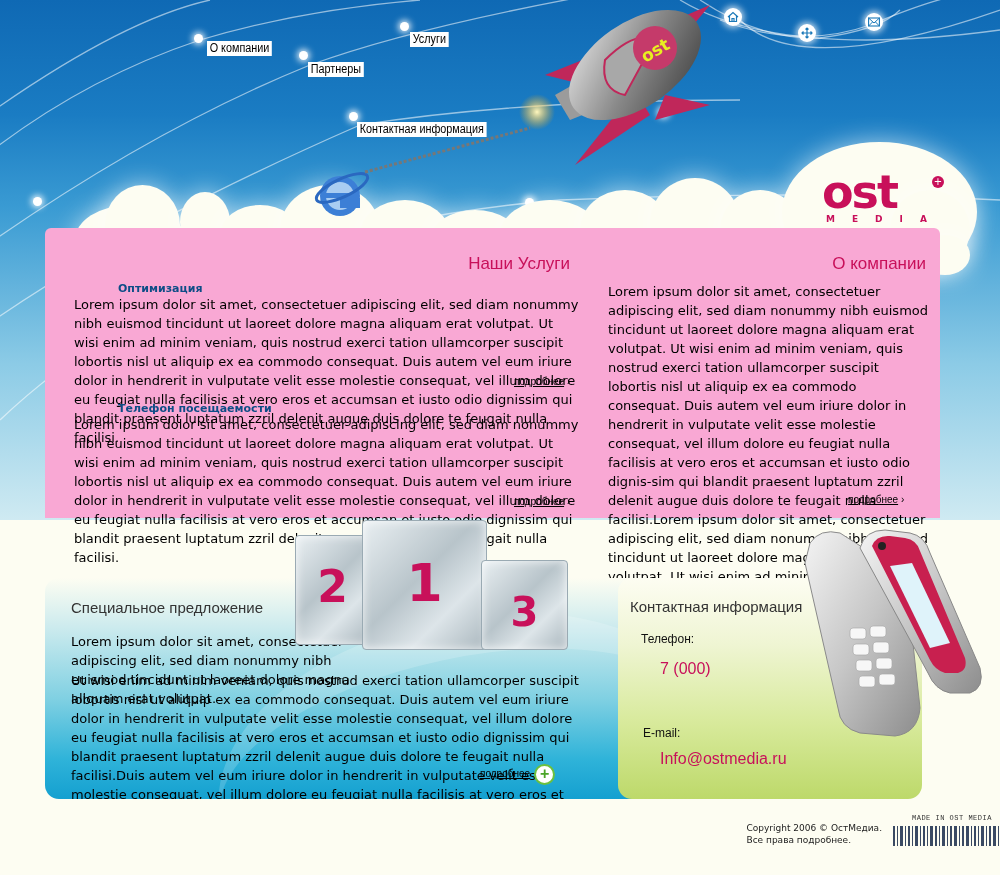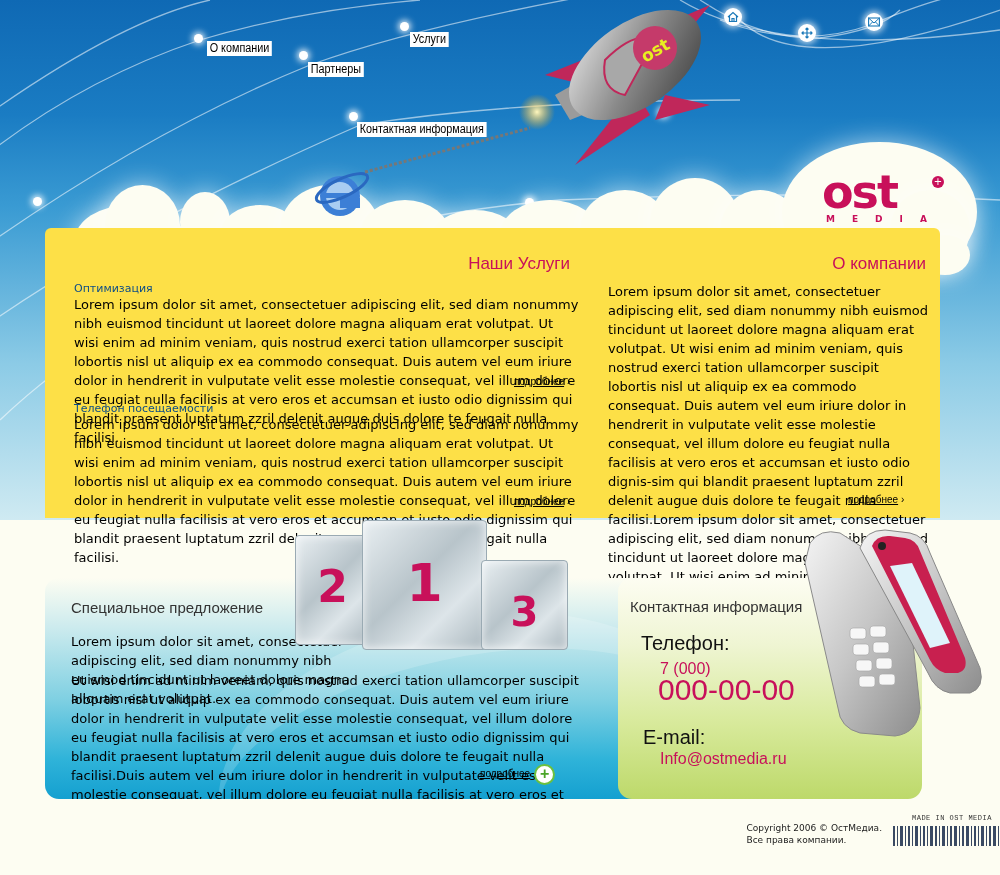--- a/index.html
+++ b/index.html
@@ -39,28 +39,28 @@
   .logo .ost { font-family: "DejaVu Sans", sans-serif; font-weight: bold; color: #c8105a;
                font-size: 46px; letter-spacing: -2px; line-height: 40px; }
   .logo .media { font-family: "DejaVu Sans", sans-serif; font-weight: bold; color: #c8105a;
                  font-size: 9px; letter-spacing: 17px; margin-top: 2px; padding-left: 4px; }
   .logo .plus { position: absolute; left: 110px; top: 4px; width: 12px; height: 12px; border-radius: 50%;
                 background: #c8105a; color: #fff; font-size: 10px; line-height: 12px; text-align: center; }
 
   
   .main {
     position: absolute; left: 45px; top: 228px; width: 895px; height: 290px;
-    background: #fde047; border-radius: 6px 6px 0 0; padding-left: 48px;
+    background: #f9a8d4; border-radius: 6px 6px 0 0; padding-left: 48px;
   }
   .section-title {
     font-family: "Liberation Sans", sans-serif; color: #c8105a; font-size: 17px;
     position: absolute; white-space: nowrap;
   }
-  .sub-title { position: absolute; font-family: "DejaVu Sans", sans-serif; font-weight: normal;
-               color: #0d4d86; font-size: 11px; }
+  .sub-title { position: absolute; font-family: "DejaVu Sans", sans-serif; font-weight: bold;
+               color: #0d4d86; font-size: 11px; margin-left: 44px; }
   .body-text { position: absolute; font-family: "DejaVu Sans", sans-serif; font-size: 13px;
                line-height: 19px; color: #000; }
   .more-link { position: absolute; font-family: Liberation Sans, sans-serif; font-size: 10px;
                color: #000; text-decoration: underline; cursor: pointer; white-space: nowrap; }
   .more-link .arr { text-decoration: none; display: inline-block; margin-left: 3px; font-size: 10px; }
 
   
   .offer {
     position: absolute; left: 45px; top: 578px; width: 610px; height: 221px;
     border-radius: 14px;
@@ -82,21 +82,21 @@
           font-family: "DejaVu Sans", sans-serif; font-weight: bold; color: #c8105a; text-align: center; }
 
   
   .contact {
     position: absolute; left: 618px; top: 578px; width: 304px; height: 221px; border-radius: 14px;
     background: linear-gradient(180deg, #fdfdf2 0%, #eff5d3 30%, #d8ea9c 65%, #bdd96a 100%);
     overflow: hidden;
   }
   .contact-title { position: absolute; left: 12px; top: 20px; font-family: "Liberation Sans", sans-serif;
                    font-size: 15px; color: #333; white-space: nowrap; }
-  .c-label { position: absolute; font-family: "Liberation Sans", sans-serif; font-size: 20px; color: #111; }
+  .c-label { position: absolute; font-family: "Liberation Sans", sans-serif; font-size: 12px; color: #111; }
   .c-value { position: absolute; font-family: "Liberation Sans", sans-serif; color: #c8105a; white-space: nowrap; }
 
   .phone { position: absolute; left: 800px; top: 518px; width: 190px; height: 222px; }
 
   
   .copyright { position: absolute; right: 118px; top: 822px; 
                font-family: "DejaVu Sans", sans-serif; font-size: 9px; line-height: 12px; color: #222; }
   .made-in { position: absolute; left: 912px; top: 814px; font-family: "Liberation Mono", monospace;
              font-size: 7px; color: #333; letter-spacing: 0.5px; white-space: nowrap; text-align: center; }
   .barcode { position: absolute; left: 893px; top: 826px; width: 107px; height: 20px; }
@@ -248,21 +248,20 @@
   </div>
   <div class="cube" style="left:186px;top:45px;width:87px;height:90px;font-size:40px;padding-top:28px">
     <span>3</span>
   </div>
 </div>
 
 <div class="contact">
   <div class="contact-title">Контактная информация</div>
   <div class="c-label" style="left:23px;top:54px">Телефон:</div>
   <div class="c-value" style="left:42px;top:82px;font-size:16px">7 (000)</div>
-  <div class="c-value" style="left:40px;top:96px;font-size:30px;line-height:32px">000-00-00</div>
   <div class="c-label" style="left:25px;top:148px">E-mail:</div>
   <div class="c-value" style="left:42px;top:172px;font-size:16px;cursor:pointer">Info@ostmedia.ru</div>
 </div>
 
 <svg class="phone" viewBox="0 0 190 222">
   <defs>
     <linearGradient id="pg" x1="0" y1="0" x2="1" y2="1">
       <stop offset="0" stop-color="#f4f4f4"></stop>
         <stop offset="0.5" stop-color="#c6c6c6"></stop>
         <stop offset="1" stop-color="#8d8d8d"></stop>
@@ -280,21 +279,21 @@
       <rect x="79" y="156" width="16" height="11" rx="3"></rect>
   </g>
   <path d="M60,30 Q65,12 85,12 L110,15 Q125,18 130,35 L180,150 Q185,170 170,175 L150,175 Q135,172 128,155 Z" fill="url(#pg)" stroke="#888"></path>
   <path d="M72,28 Q76,17 90,18 L105,20 Q117,22 120,33 L165,140 Q168,152 158,155 L145,155 Q135,152 130,142 Z" fill="#c8204f"></path>
   <path d="M90,48 L112,45 L150,125 L130,130 Z" fill="#dff3fa"></path>
   <circle cx="82" cy="28" r="4" fill="#222"></circle>
 </svg>
 
 <div class="copyright">
   <div>Copyright 2006 © ОстМедиа.</div>
-  <div>Все права компании.</div>
+  <div>Все права подробнее.</div>
 </div>
 <div class="made-in">MADE IN OST MEDIA</div>
 <svg class="barcode" viewBox="0 0 107 20">
   <g fill="#3a4a63">
     <rect x="0" y="0" width="2" height="20"></rect>
       <rect x="4" y="0" width="1" height="20"></rect>
       <rect x="7" y="0" width="3" height="20"></rect>
     <rect x="12" y="0" width="1" height="20"></rect>
       <rect x="15" y="0" width="2" height="20"></rect>
       <rect x="19" y="0" width="1" height="20"></rect>

